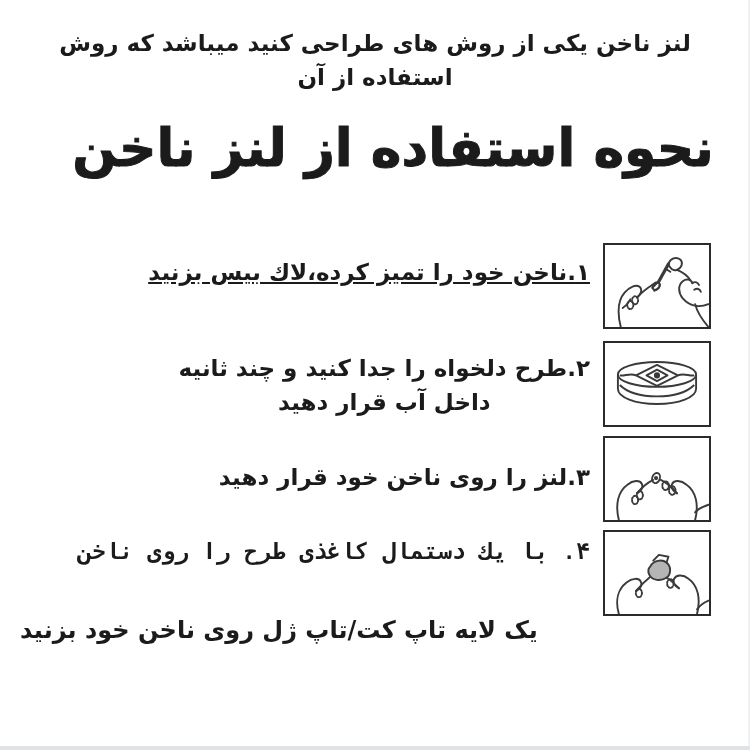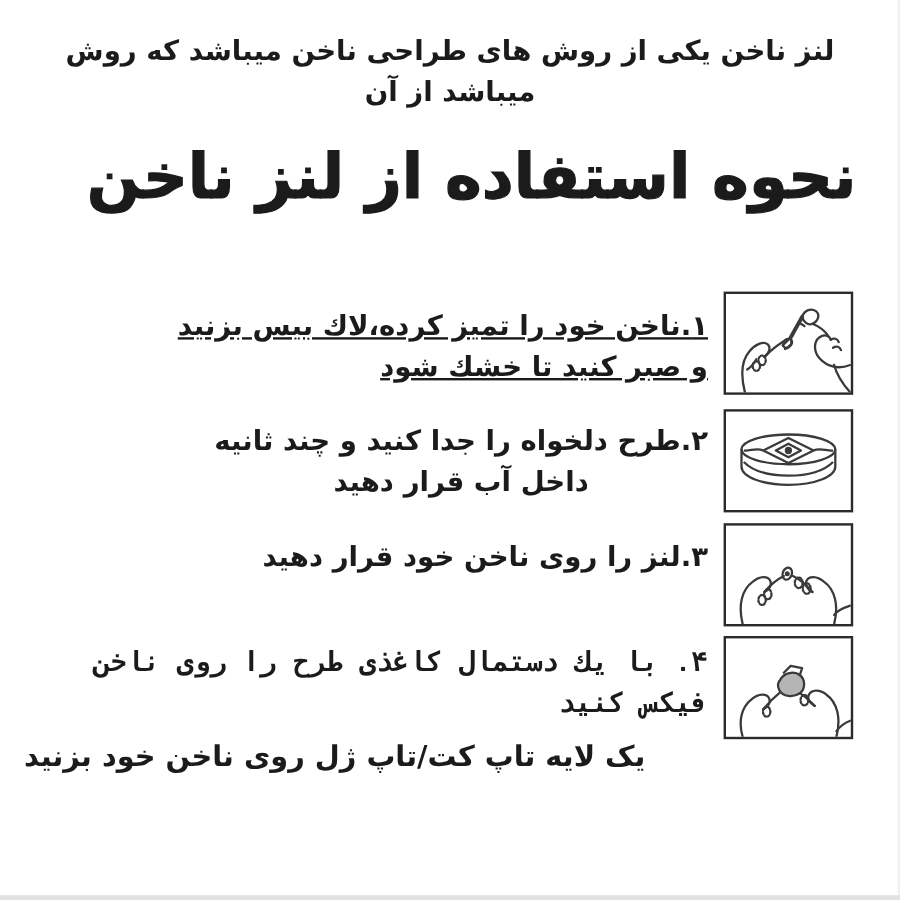--- a/index.html
+++ b/index.html
@@ -32,50 +32,49 @@
   }
   .icon-box svg { width:100%; height:100%; display:block; }
   .step-text {
     position:absolute; right:160px; top:10px;
     direction:rtl; text-align:right;
     font-size:23px; font-weight:bold; line-height:34px;
     white-space:nowrap;
   }
   .step1 { top:243px; } .step1 .step-text { top:12px;text-decoration:underline; }
   .step2 { top:341px; } .step2 .step-text { top:10px;text-align:center; }
-  .step3 { top:436px; } .step3 .step-text { top:12px; }
+  .step3 { top:436px; } .step3 .step-text { top:24px; }
   .step4 { top:530px;font-family:Liberation Mono, monospace; } .step4 .step-text { top:6px; }
   .outro {
     position:absolute; top:612px; right:42px; left:20px;
     direction:rtl; text-align:left;
     font-size:24px; font-weight:bold; line-height:36px;
     white-space:nowrap;
   }
   .bottom-bar {
     position:absolute; left:0; right:0; bottom:0; height:4px;
     background:#dfe3e6;
   }
   .edge-line {
     position:absolute; top:0; right:0; width:2px; height:100%;
     background:#eef0f2;
   }
 </style>
 </head>
 <body>
 
 <div class="intro">
-  <div>لنز ناخن یکی از روش های طراحی ناخن میباشد که روش میباشد از آن</div>
+  <div>لنز ناخن یکی از روش های طراحی کنید میباشد که روش استفاده از آن</div>
 </div>
 
 <div class="title">نحوه استفاده از لنز ناخن</div>
 
 <div class="step step1">
   <div class="step-text">
     <div>۱.ناخن خود را تمیز کرده،لاك بیس بزنید</div>
-    <div>و صبر کنید تا خشك شود</div>
   </div>
   <div class="icon-box">
     <svg viewBox="0 0 108 86">
       <g fill="none" stroke="#3a3a3a" stroke-width="2" stroke-linecap="round" stroke-linejoin="round">
         <path d="M16,86 C12,70 13,58 20,50 C25,44 32,41 36,44 C39,47 37,52 33,55"></path>
         <path d="M33,55 C38,50 44,45 49,42"></path>
         <path d="M26,57 C24,61 21,64 18,66"></path>
         <ellipse cx="31" cy="58" rx="3.2" ry="4.2" stroke-dasharray="1.6 1.6"></ellipse>
         <ellipse cx="26" cy="63" rx="3.2" ry="4.2" stroke-dasharray="1.6 1.6"></ellipse>
         <path d="M49,42 C52,39 56,38 57,41 C58,44 55,47 51,48"></path>
@@ -135,21 +134,20 @@
         <ellipse cx="70" cy="55" rx="3.4" ry="4.6" stroke-dasharray="1.6 1.6"></ellipse>
         <path d="M108,70 C102,72 97,74 94,78"></path>
       </g>
     </svg>
   </div>
 </div>
 
 <div class="step step4">
   <div class="step-text">
     <div>۴. با یك دستمال کاغذی طرح را روی ناخن</div>
-    <div>فیکس کنید</div>
   </div>
   <div class="icon-box">
     <svg viewBox="0 0 108 86">
       <g fill="none" stroke="#3a3a3a" stroke-width="2" stroke-linecap="round" stroke-linejoin="round">
         <path d="M14,86 C10,72 13,60 22,53 C28,48 35,48 37,52 C39,56 36,60 32,62"></path>
         <path d="M32,62 C37,56 42,51 47,47"></path>
         <ellipse cx="35" cy="64" rx="3.2" ry="4.4" stroke-dasharray="1.6 1.6"></ellipse>
         <path d="M47,36 C50,30 59,28 64,32 C69,36 69,44 64,48 C58,52 49,51 46,45 C44,41 45,38 47,36 Z" fill="#b5b5b5"></path>
         <path d="M50,30 L56,24 L66,26 L64,32"></path>
         <path d="M96,86 C100,70 97,56 87,49 C81,44 74,45 72,49 C70,53 73,57 77,59"></path>

